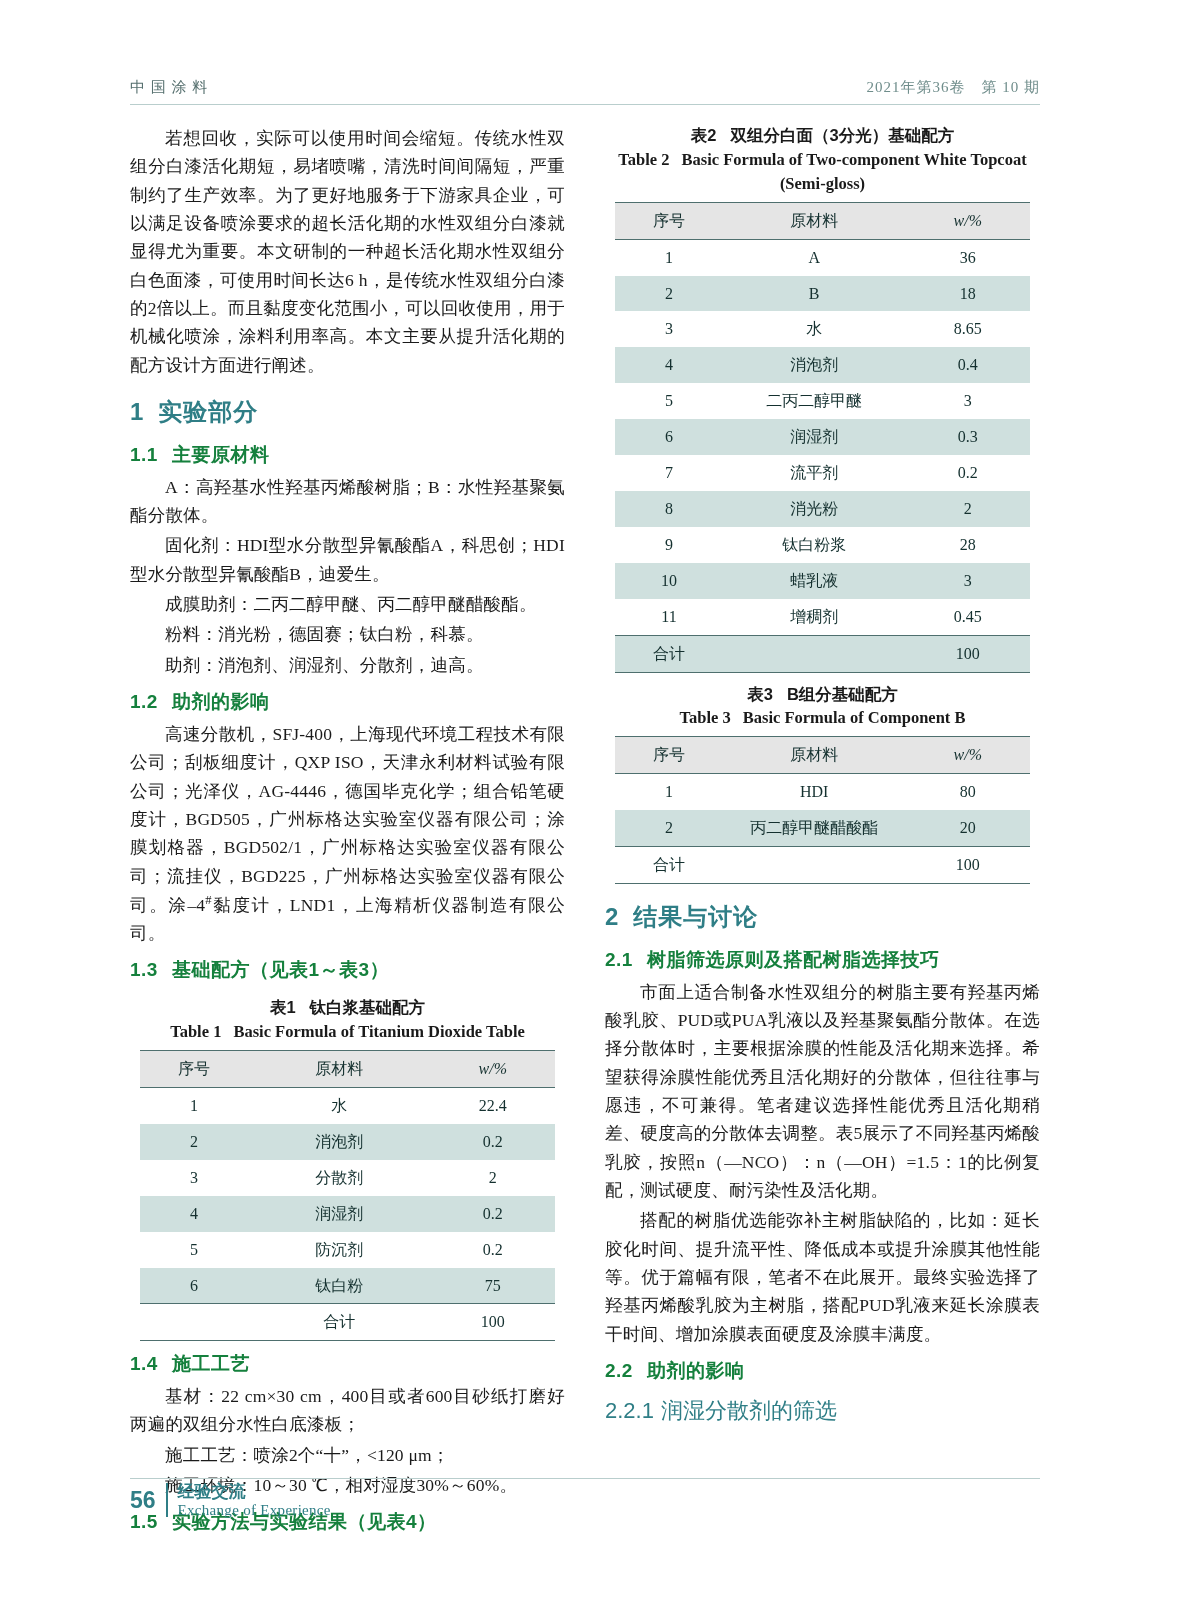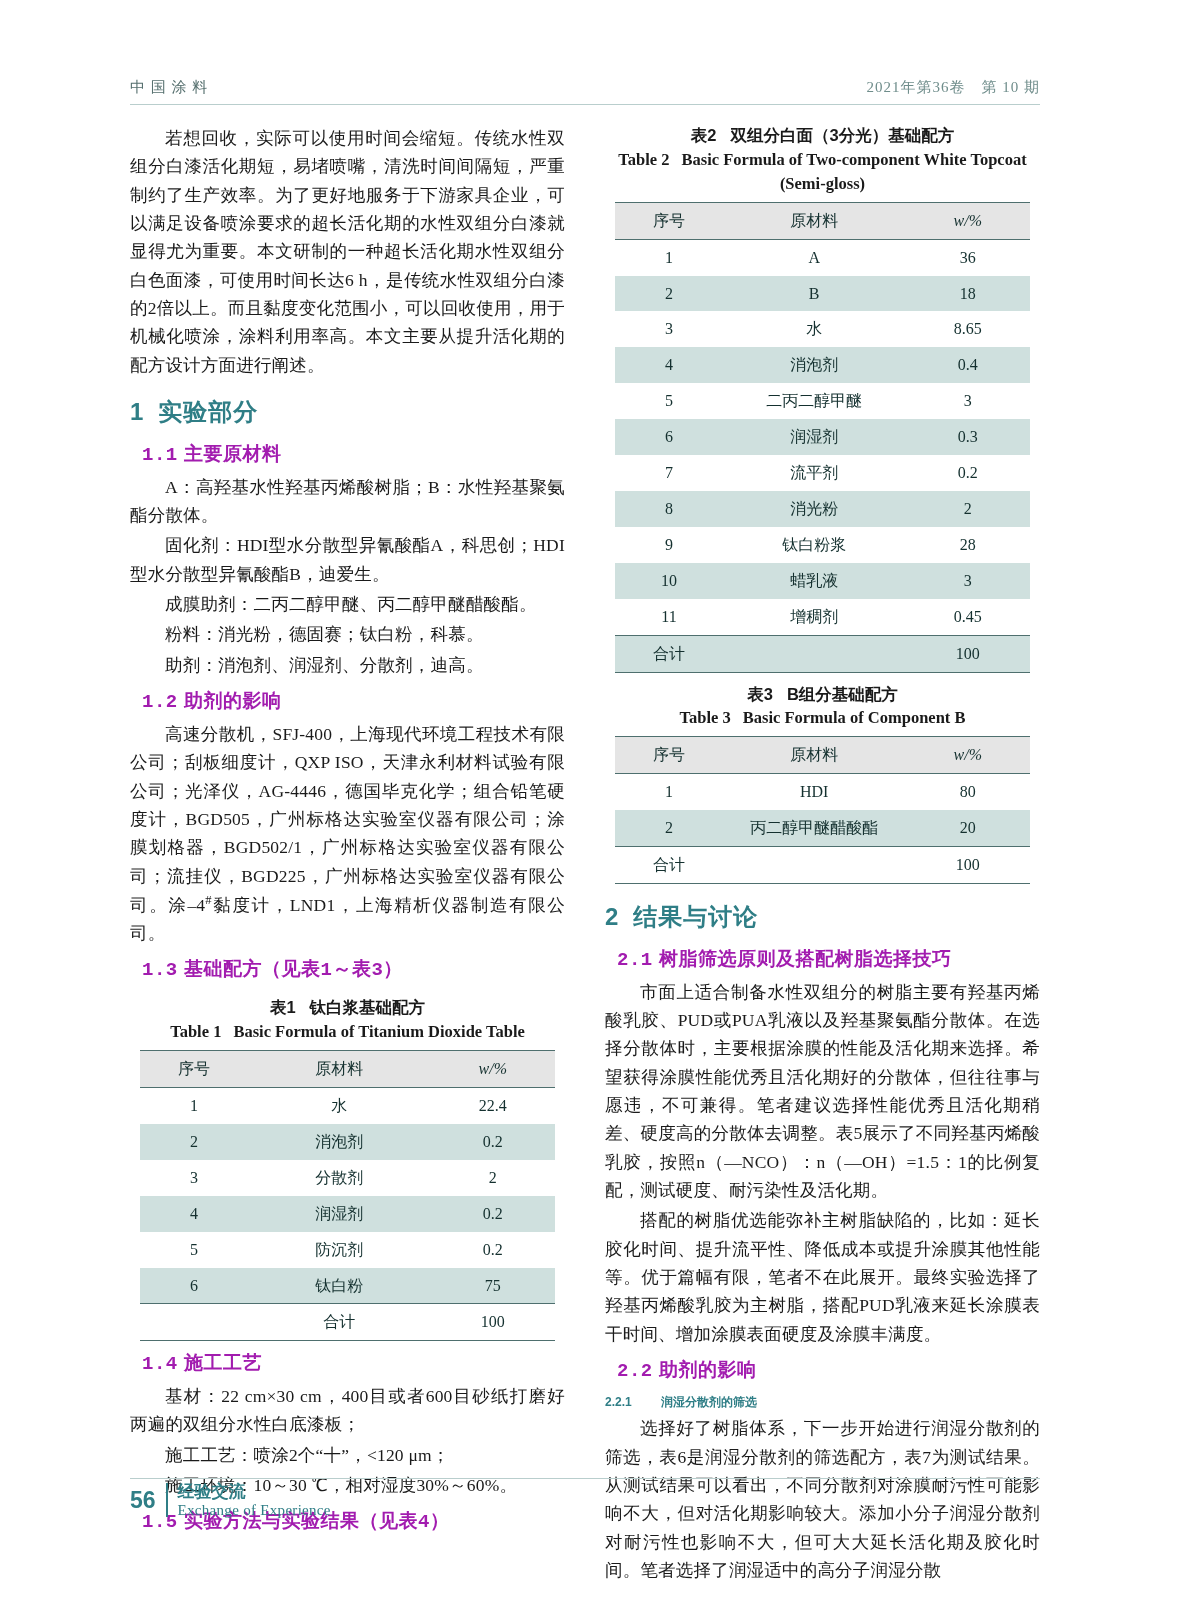--- a/index.html
+++ b/index.html
@@ -67,33 +67,33 @@
   h2.h1 {
     font-family: "Liberation Sans", sans-serif;
     color: #2f7e86;
     font-size: 24px;
     font-weight: bold;
     margin: 14px 0 6px 0;
     letter-spacing: 1px;
   }
   h2.h1 .num { margin-right: 14px; }
   h3.h2 {
-    font-family: Liberation Mono, monospace;
-    color: #a21caf;
+    font-family: Liberation Sans, sans-serif;
+    color: #15803d;
     font-size: 19px;
     font-weight: bold;
-    margin: 8px 0 2px 12px;
+    margin: 8px 0 2px 0;
     letter-spacing: 0.5px;
   }
   h3.h2 .num { display: inline-block; min-width: 42px; }
   h4.h3 {
     font-family: "Liberation Sans", sans-serif;
     color: #2f7e86;
-    font-size: 12px;
-    font-weight: bold;
+    font-size: 22px;
+    font-weight: normal;
     margin: 6px 0 2px 0;
   }
   h4.h3 .num { display: inline-block; min-width: 56px; }
 
   
   .table-block { margin: 10px 0 6px 0; }
   .tcap {
     text-align: center;
     font-size: 16.5px;
     line-height: 1.45;
@@ -432,21 +432,20 @@
     <p class="body">市面上适合制备水性双组分的树脂主要有羟基丙烯酸乳胶、PUD或PUA乳液以及羟基聚氨酯分散体。在选择分散体时，主要根据涂膜的性能及活化期来选择。希望获得涂膜性能优秀且活化期好的分散体，但往往事与愿违，不可兼得。笔者建议选择性能优秀且活化期稍差、硬度高的分散体去调整。表5展示了不同羟基丙烯酸乳胶，按照n（—NCO）：n（—OH）=1.5：1的比例复配，测试硬度、耐污染性及活化期。</p>
     <p class="body">搭配的树脂优选能弥补主树脂缺陷的，比如：延长胶化时间、提升流平性、降低成本或提升涂膜其他性能等。优于篇幅有限，笔者不在此展开。最终实验选择了羟基丙烯酸乳胶为主树脂，搭配PUD乳液来延长涂膜表干时间、增加涂膜表面硬度及涂膜丰满度。</p>
 
     <h3 class="h2">
       <span class="num">2.2</span><span>助剂的影响</span>
     </h3>
 
     <h4 class="h3">
       <span class="num">2.2.1</span><span>润湿分散剂的筛选</span>
     </h4>
-    <p class="body">选择好了树脂体系，下一步开始进行润湿分散剂的筛选，表6是润湿分散剂的筛选配方，表7为测试结果。从测试结果可以看出，不同分散剂对涂膜耐污性可能影响不大，但对活化期影响较大。添加小分子润湿分散剂对耐污性也影响不大，但可大大延长活化期及胶化时间。笔者选择了润湿适中的高分子润湿分散</p>
   </div>
 
   <div class="footer-rule"></div>
   <div class="footer">
     <div class="pg">56</div>
     <div class="bar"></div>
     <div>
       <div class="ft-cn">经验交流</div>
       <div class="ft-en">Exchange of Experience</div>
     </div>

